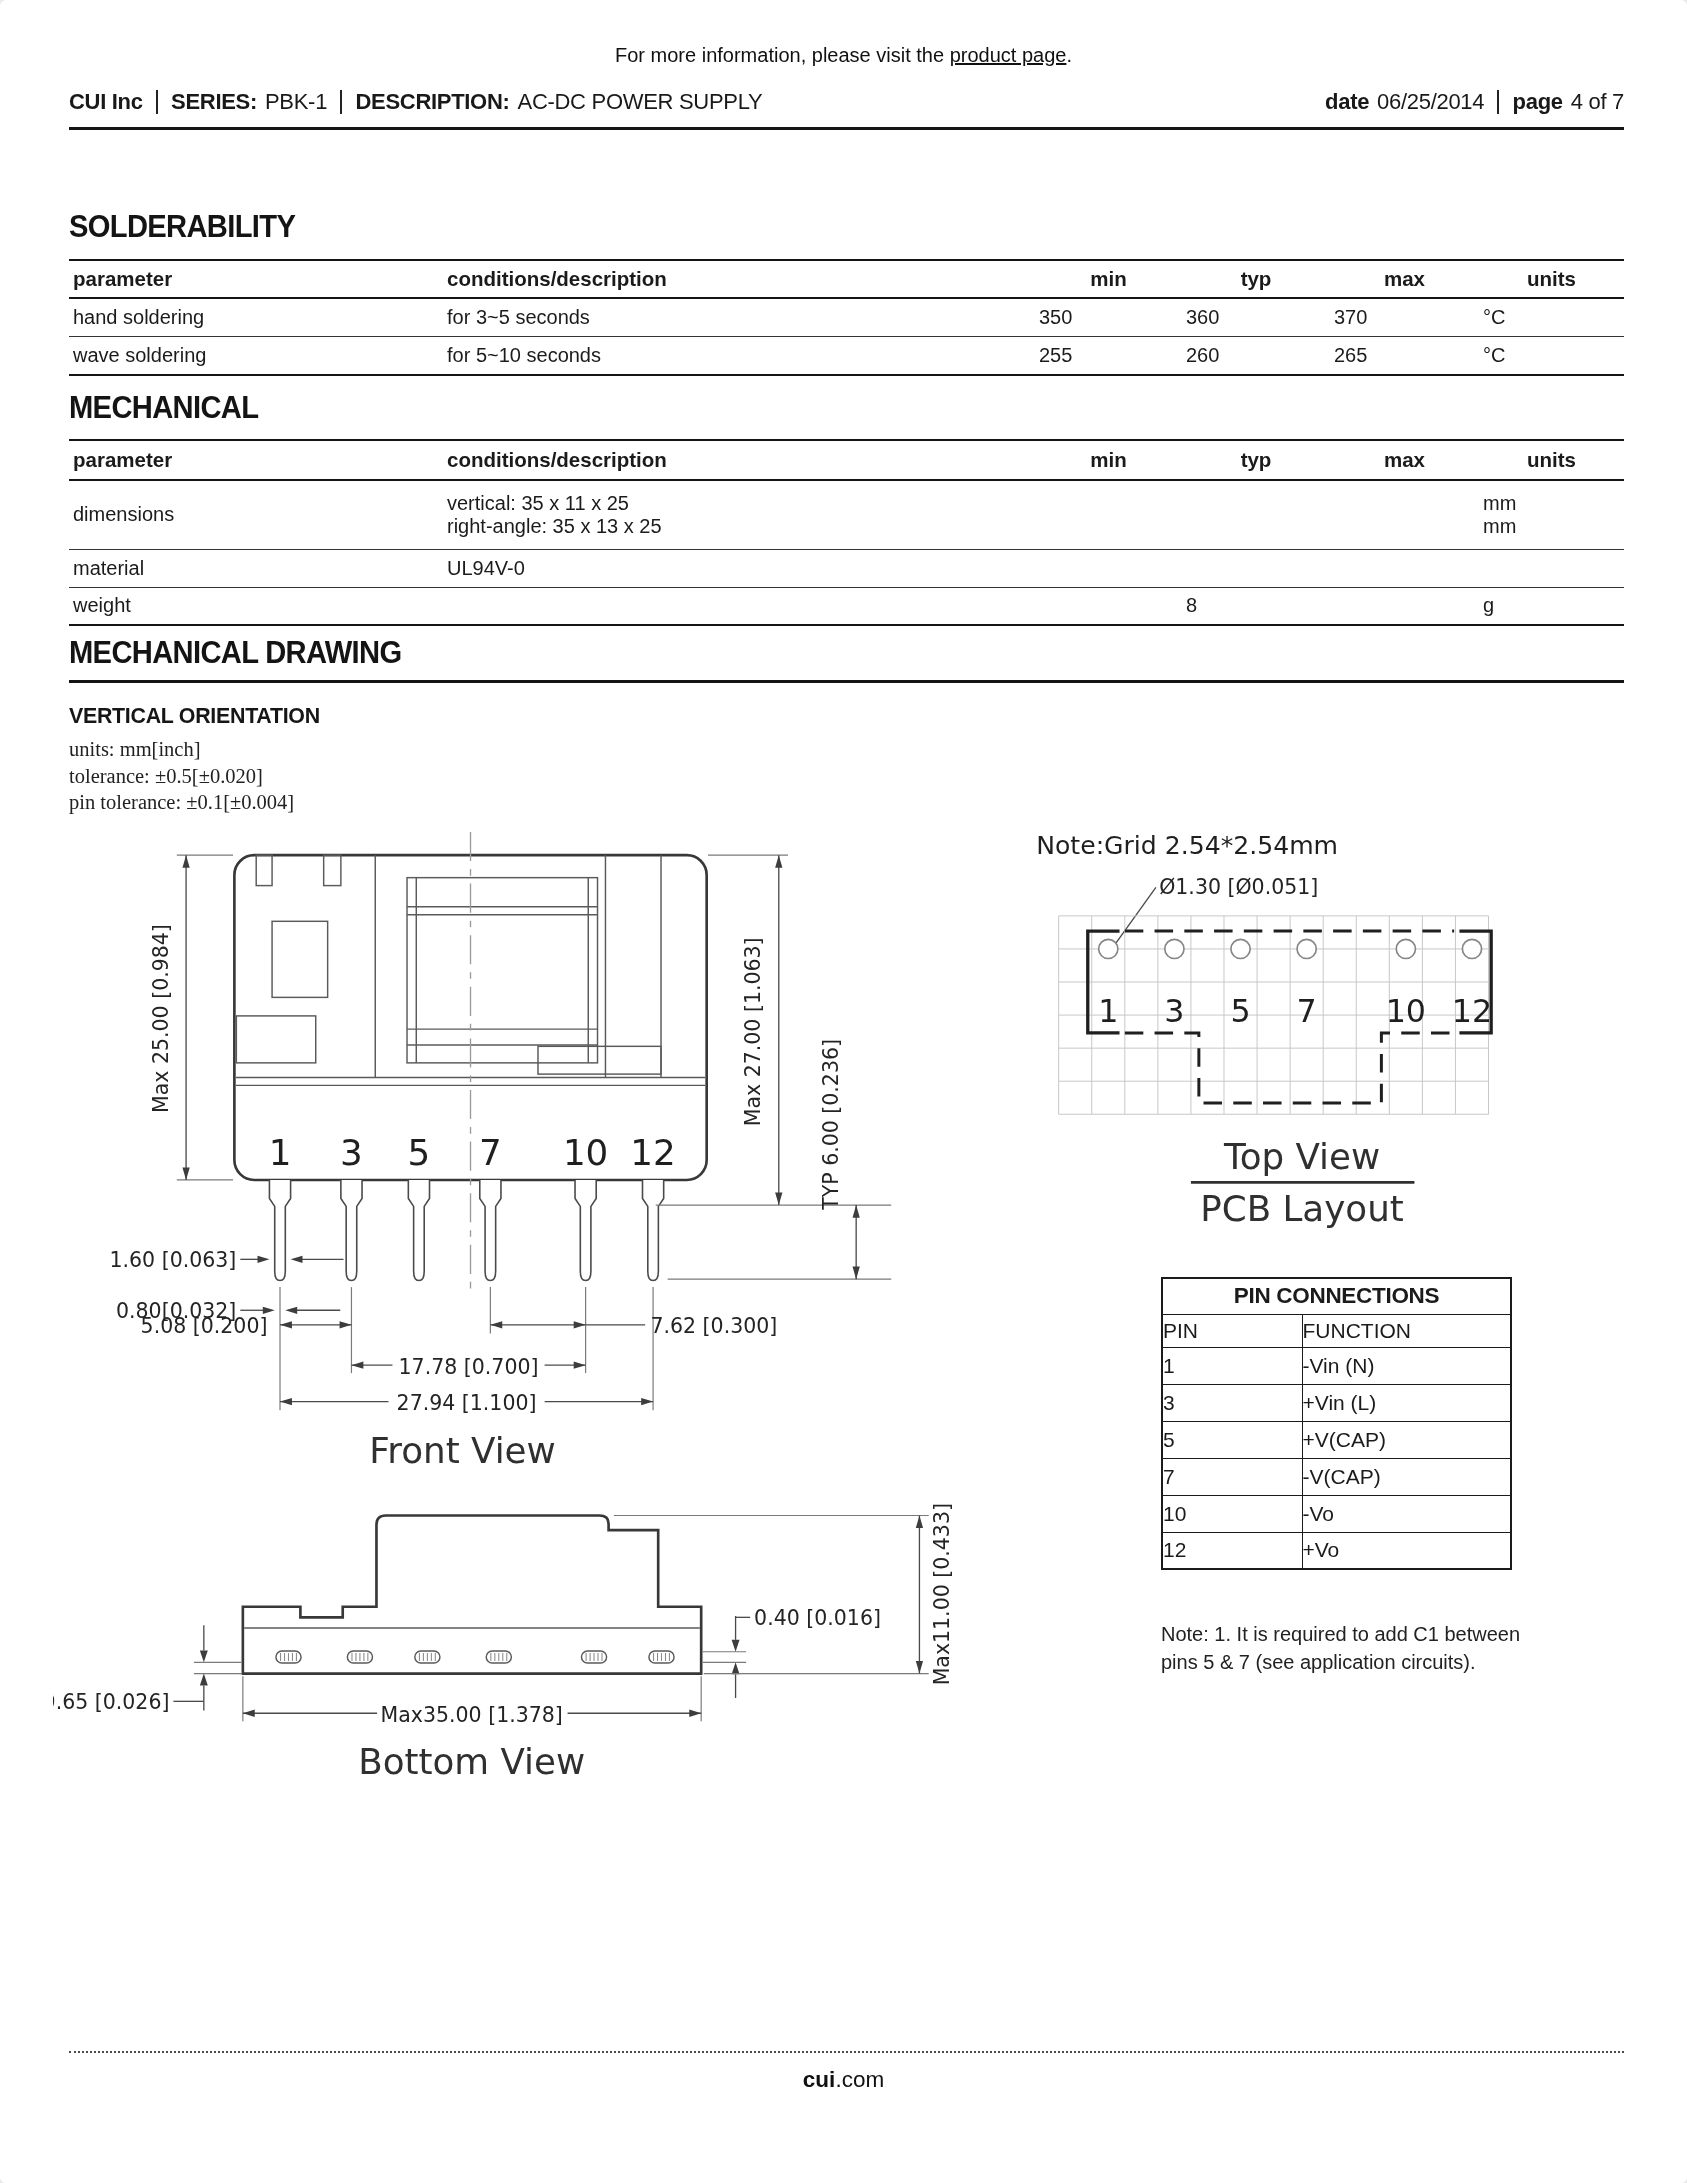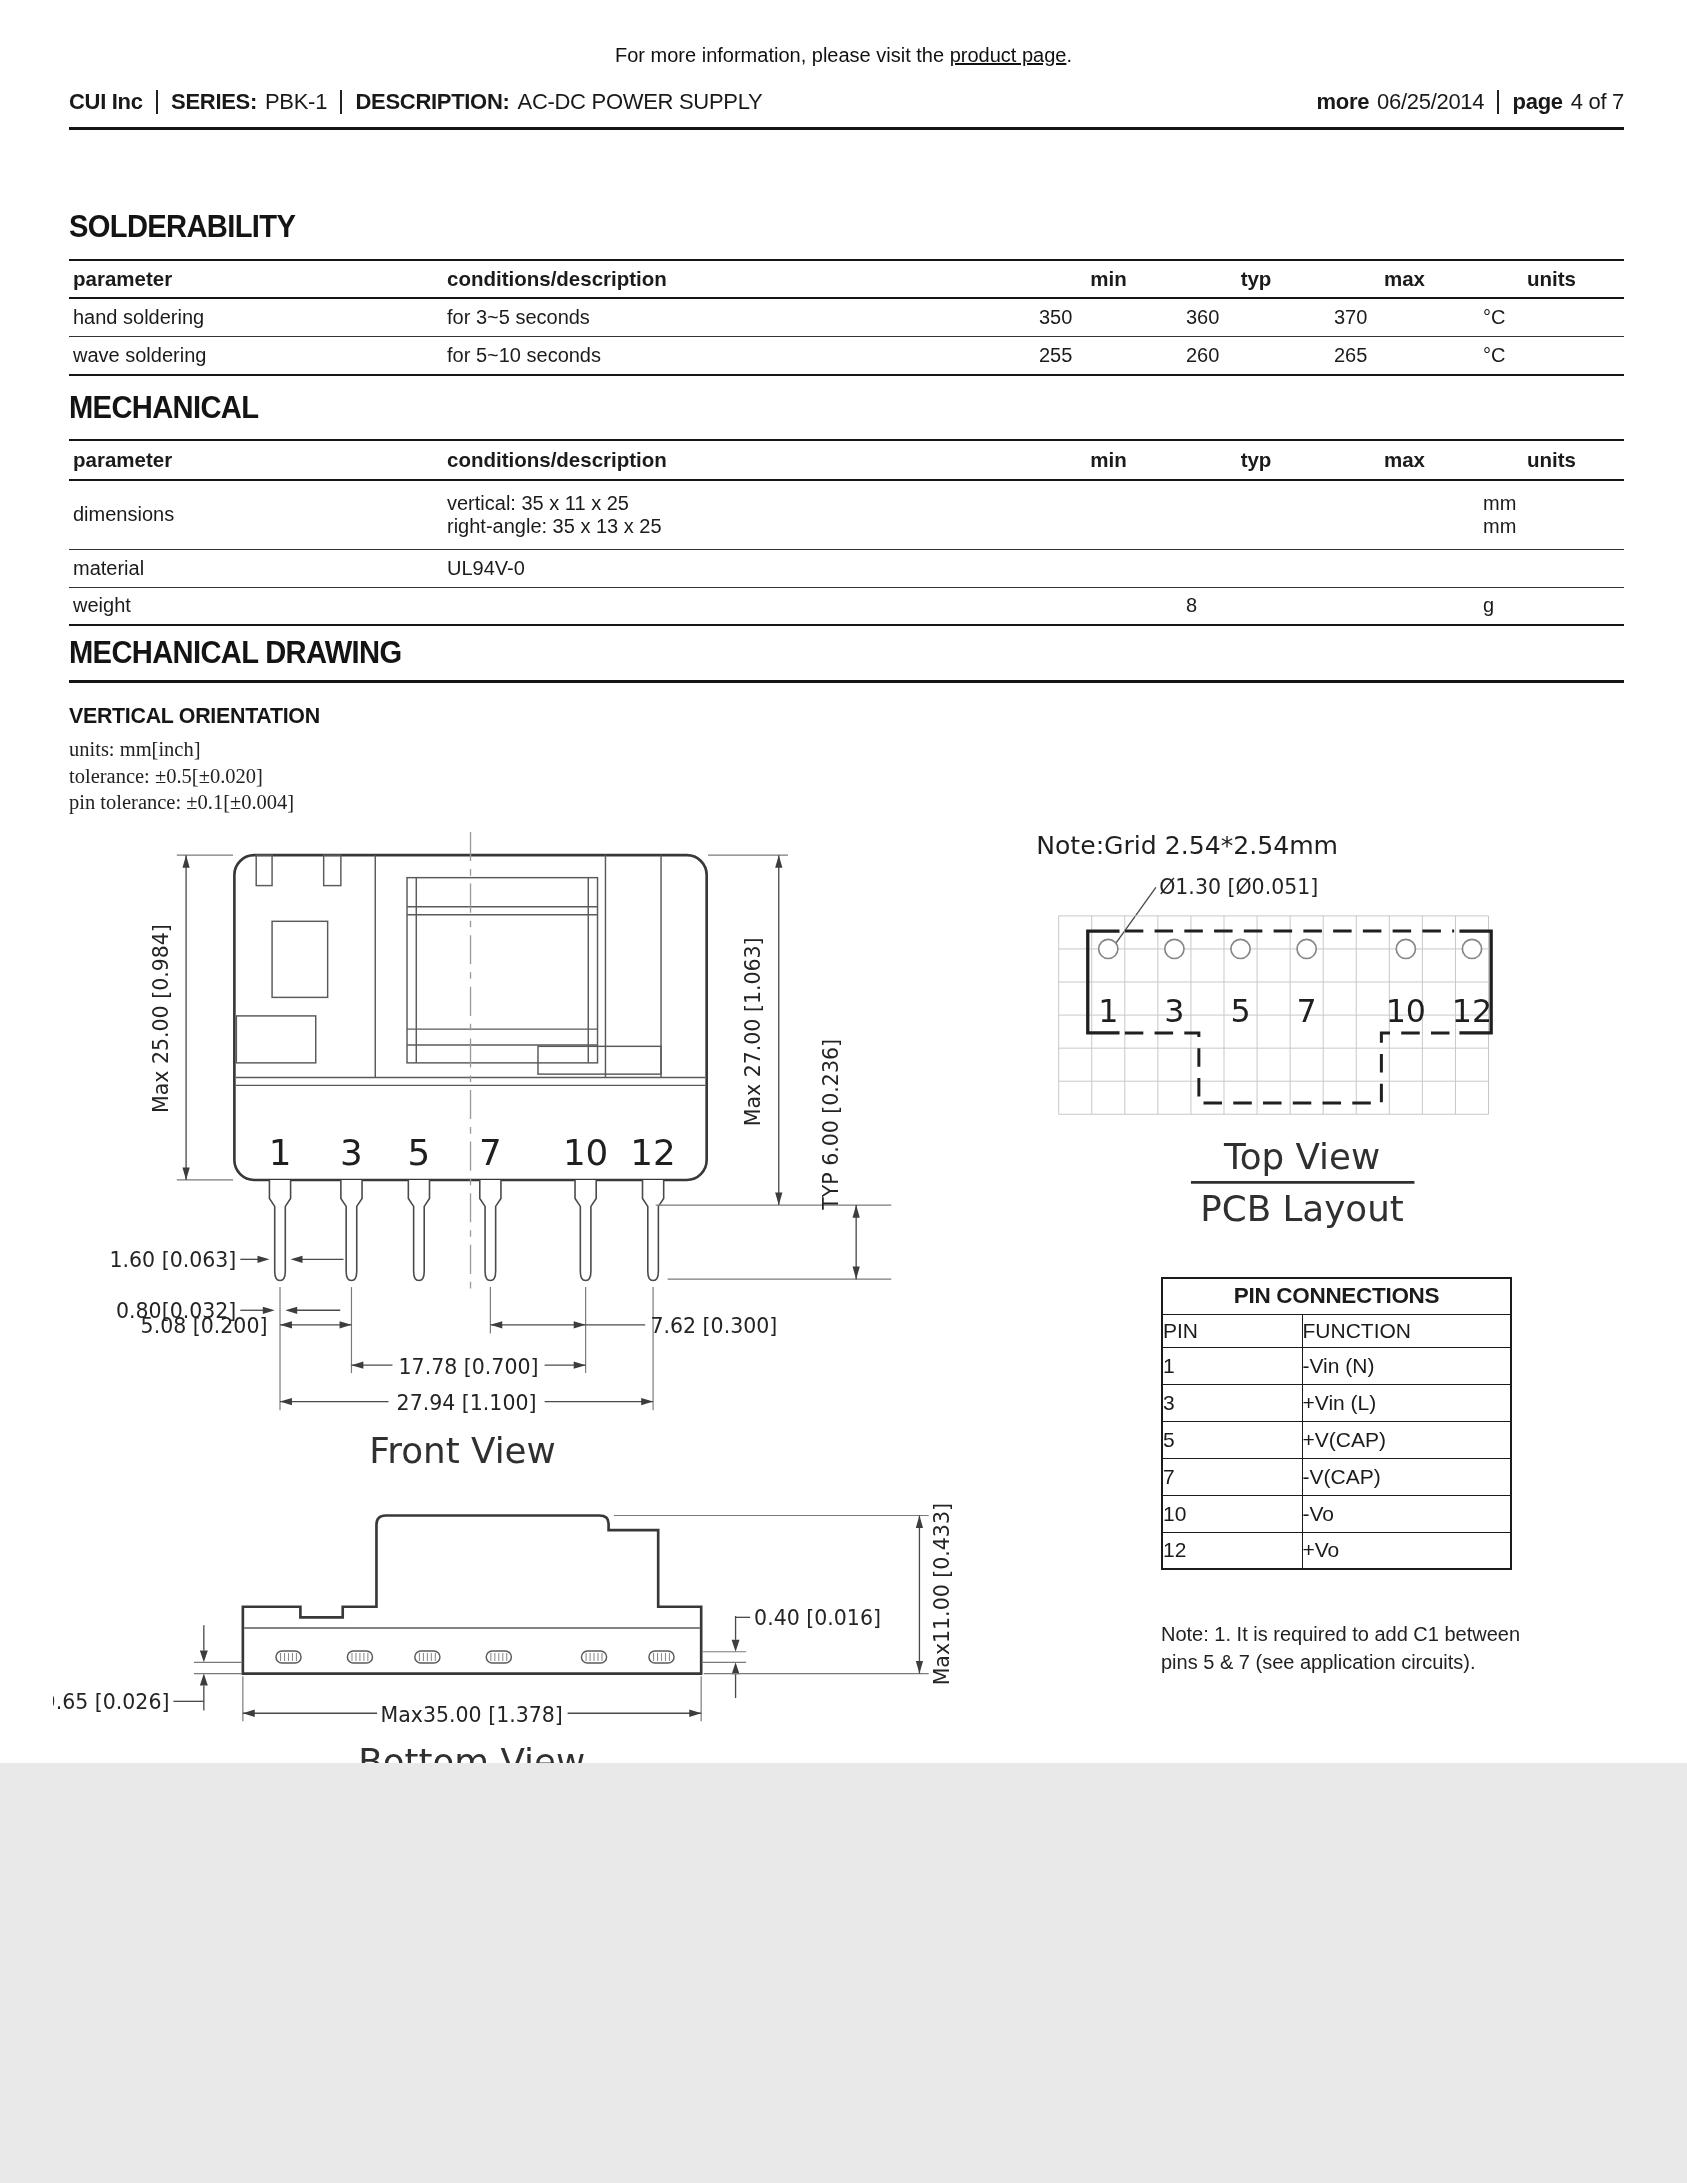--- a/index.html
+++ b/index.html
@@ -1,17 +1,17 @@
 <!DOCTYPE html>
 <html style="font-size:10.6px"><head>
 <meta charset="utf-8">
 <style>
   html,body{margin:0;padding:0;background:#e9e9e9;}
-  .page{position:relative;width:1687px;height:1763px;background:#ffffff;overflow:hidden;
-        font-family:"Liberation Sans",sans-serif;color:#1a1a1a;}
+  .page{position:relative;width:1687px;height:2183px;background:#ffffff;overflow:hidden;
+        font-family:"Liberation Sans",sans-serif;color:#1a1a1a;border-radius:6px;}
   
   .top-note{position:absolute;top:44px;left:0;width:100%;text-align:center;font-size:20px;color:#111;}
   .plink{text-decoration:underline;color:#111;cursor:pointer;}
   .hdr{position:absolute;top:89px;font-size:22px;letter-spacing:-0.3px;color:#191919;white-space:nowrap;}
   .hdr-left{left:69px;}
   .hdr-right{right:63px;}
   .b{font-weight:bold;}
   .vsep{display:inline-block;width:2px;height:24px;background:#222;margin:0 13.2px;vertical-align:-5.3px;}
   .sp{margin-right:8px;}
   .rule{position:absolute;left:69px;width:1555px;background:#141414;}
@@ -63,21 +63,21 @@
 <body>
 
 <div class="page">
 
   <div class="top-note"><span>For more information, please visit the </span><a class="plink">product page</a><span>.</span></div>
 
   <div class="hdr hdr-left">
     <span class="b">CUI Inc</span><span class="vsep"></span><span class="b sp">SERIES:</span><span>PBK-1</span><span class="vsep"></span><span class="b sp">DESCRIPTION:</span><span>AC-DC POWER SUPPLY</span>
   </div>
   <div class="hdr hdr-right">
-    <span class="b sp">more</span><span>06/25/2014</span><span class="vsep"></span><span class="b sp">page</span><span>4 of 7</span>
+    <span class="b sp">date</span><span>06/25/2014</span><span class="vsep"></span><span class="b sp">page</span><span>4 of 7</span>
   </div>
   <div class="rule" style="top:127px;height:3.3px;"></div>
 
   <div class="h1" style="top:209px;">SOLDERABILITY</div>
   <table class="dtable" style="left:69px;top:259px;width:1555px;">
     <colgroup>
         <col style="width:374px">
         <col style="width:592px">
         <col style="width:147px">
         <col style="width:148px">

